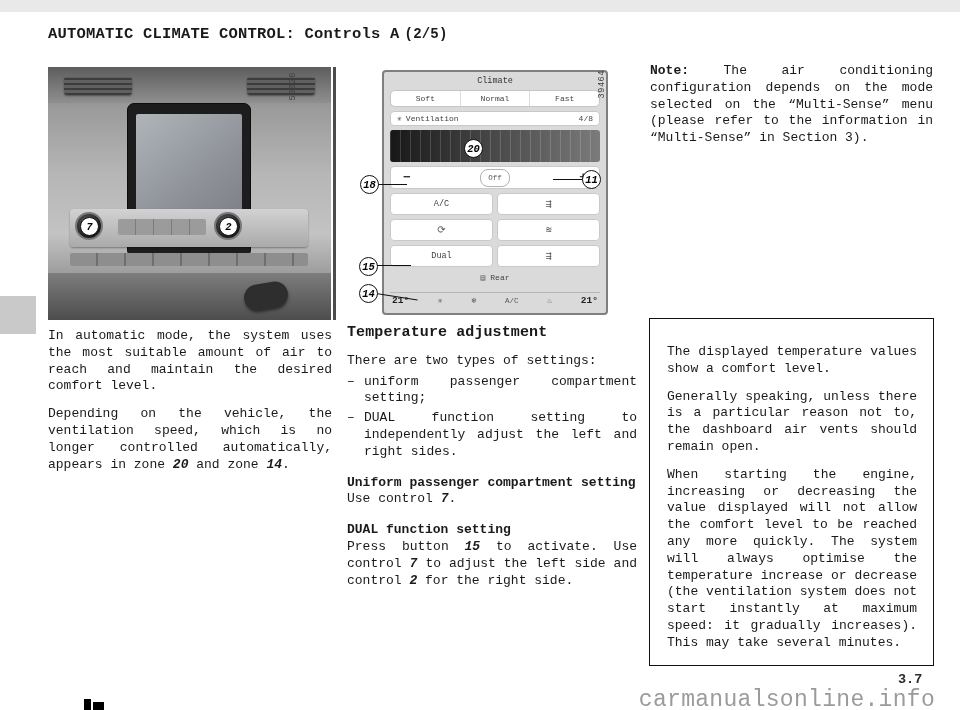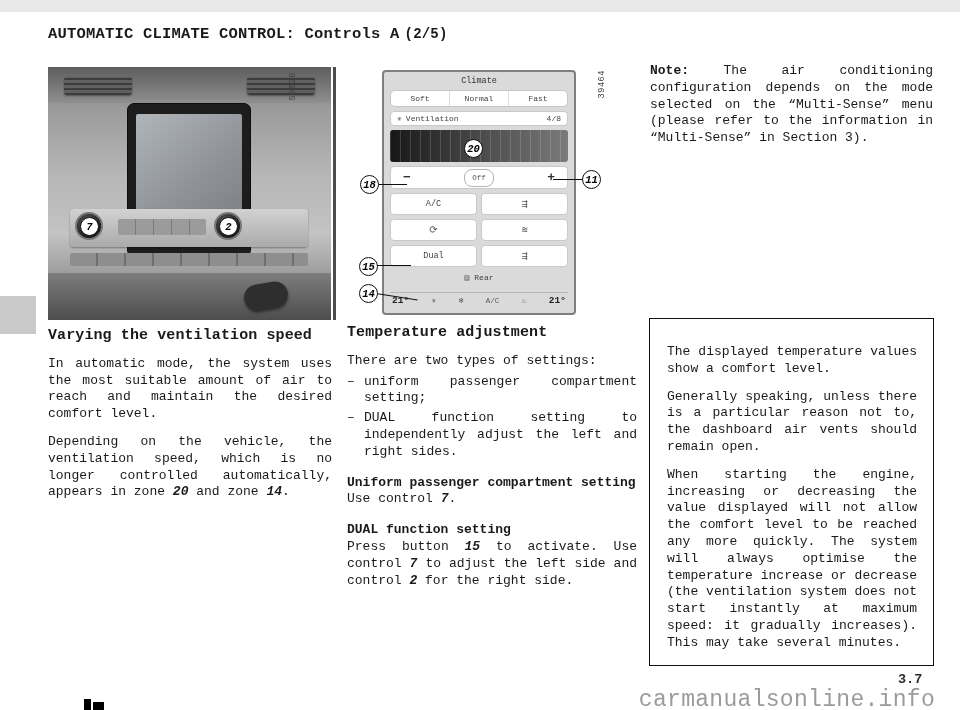--- a/index.html
+++ b/index.html
@@ -47,21 +47,21 @@
     background:#2e2e2e; transform:rotate(-10deg); box-shadow:0 2px 3px rgba(0,0,0,.5); }
 
   .fig-id { position:absolute; font-size:8.5px; color:#3e3e3e; letter-spacing:.6px;
     writing-mode:vertical-rl; transform:rotate(180deg); }
   .fig-id-left { left:240px; top:5px; }
   .fig-id-climate { left:597px; top:58px; }
 
   .v-divider { left:333px; top:55px; width:3px; height:253px; background:#4c4c4c; }
 
   
-  .climate-screen { left:382px; top:58px; width:194px; height:245px;
+  .climate-screen { left:382px; top:58px; width:226px; height:245px;
     background:#dadada; border:2px solid #7f7f7f; border-radius:4px;
     display:flex; flex-direction:column; gap:4px; padding:4px 6px; }
   .cs-title { text-align:center; font-size:8.5px; color:#333; height:10px; line-height:10px; }
   .cs-modes { display:flex; background:#fff; border:1px solid #c6c6c6; border-radius:5px; height:18px; }
   .cs-modes span { flex:1; display:flex; align-items:center; justify-content:center;
     font-size:8px; color:#444; border-right:1px solid #ddd; }
   .cs-modes span:last-child { border-right:none; }
   .cs-vent { display:flex; align-items:center; gap:4px; background:#fff; border:1px solid #c9c9c9;
     border-radius:4px; height:15px; padding:0 6px; font-size:8px; color:#444; }
   .cs-vent .val { margin-left:auto; }
@@ -194,21 +194,20 @@
   <div class="lead" style="left:376px; top:281px; width:42px; transform:rotate(9deg); transform-origin:left center;"></div>
   <div class="callout" style="left:360px; top:163px;">18</div>
   <div class="callout" style="left:464px; top:127px;">20</div>
   <div class="callout" style="left:582px; top:158px;">11</div>
   <div class="callout" style="left:359px; top:245px;">15</div>
   <div class="callout" style="left:359px; top:272px;">14</div>
 
   <div class="abs body-text note-block"><span style="font-weight: bold;">Note: </span><span>The air conditioning configuration depends on the mode selected on the “Multi-Sense” menu (please refer to the information in “Multi-Sense” in Section 3).</span></div>
 
   <div class="abs body-text vent-col">
-    <div class="sec-h">Varying the ventilation speed</div>
     <p>In automatic mode, the system uses the most suitable amount of air to reach and maintain the desired comfort level.</p>
     <p><span>Depending on the vehicle, the ventilation speed, which is no longer controlled automatically, appears in zone </span><span style="font-weight: bold; font-style: italic;">20</span><span> and zone </span><span style="font-weight: bold; font-style: italic;">14</span><span>.</span></p>
   </div>
 
   <div class="abs body-text temp-col">
     <div class="sec-h">Temperature adjustment</div>
     <p style="margin-bottom:4px;">There are two types of settings:</p>
     <div class="bullet">
       <span class="dash">–</span>
       <span>uniform passenger compartment setting;</span>

